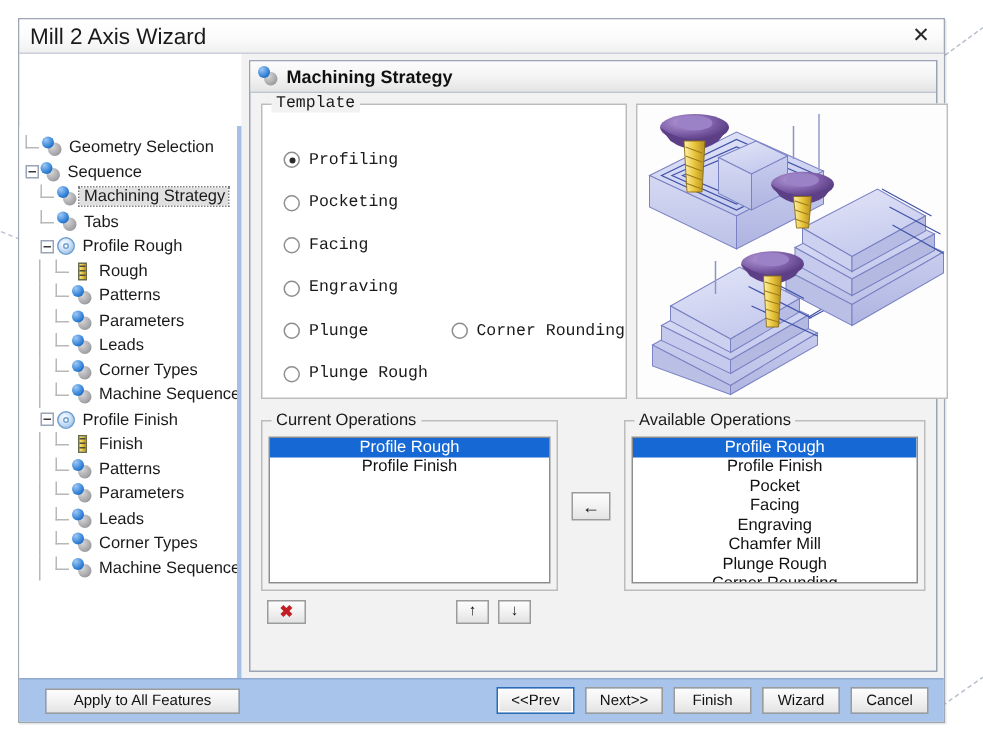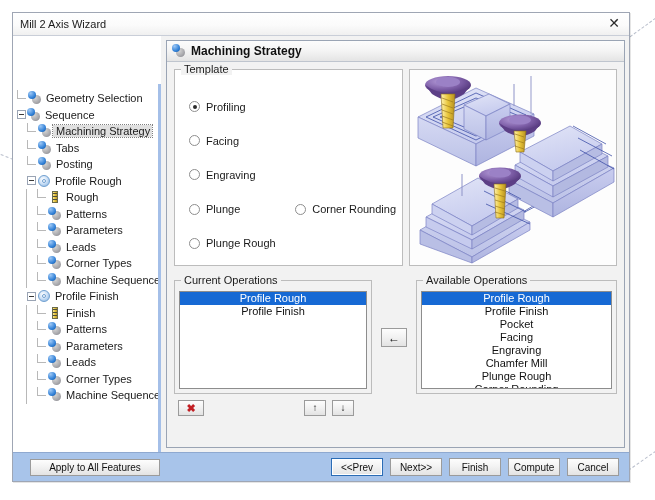--- a/index.html
+++ b/index.html
@@ -38,21 +38,21 @@
   #titlebar {
     height: 22px;
     background: linear-gradient(to bottom, #ffffff 0%, #fbfbfb 55%, #f0f0f0 100%);
     border-bottom: 1px solid #c9ced8;
     display: flex;
     align-items: center;
     flex: 0 0 auto;
     position: relative;
   }
   #window-title {
-    font-size: 11px;
+    font-size: 15px;
     color: #1a1a1a;
     padding-left: 7px;
     white-space: nowrap;
   }
   #close-btn {
     position: absolute;
     right: 5px; top: 1px;
     width: 20px; height: 18px;
     display: flex; align-items: center; justify-content: center;
     font-size: 14px; color: #2b2b2b;
@@ -255,20 +255,21 @@
     font-size: 11px;
     color: #1a1a1a;
     white-space: nowrap;
   }
 
   
   #top-section {
     display: flex;
     flex: 0 0 auto;
     gap: 6px;
+    font-family: Liberation Mono, monospace;
   }
   #template-group {
     flex: 1 1 auto;
     height: 197px;
     background: #ffffff;
   }
   #radio-area {
     padding: 24px 0 0 14px;
     display: flex;
     flex-wrap: wrap;
@@ -454,26 +455,20 @@
           <span class="label">Machining Strategy</span>
         </div>
         <div class="tree-row">
           <div class="indent" style="flex: 0 0 10px;"></div>
           <div class="elbow"></div>
           <span class="nicon sphere"></span>
           <span class="label">Tabs</span>
         </div>
         <div class="tree-row">
           <div class="indent" style="flex: 0 0 10px;"></div>
-          <div class="elbow"></div>
-          <span class="nicon sphere"></span>
-          <span class="label">Posting</span>
-        </div>
-        <div class="tree-row">
-          <div class="indent" style="flex: 0 0 10px;"></div>
           <div class="exp"></div>
           <span class="nicon gear"></span>
           <span class="label">Profile Rough</span>
         </div>
         <div class="tree-row">
           <div class="indent" style="flex: 0 0 20px; position: relative;">
             <div style="position: absolute; left: 9px; top: 0px; width: 1px; height: 16.5px; background: rgb(184, 184, 184);"></div>
           </div>
           <div class="elbow"></div>
           <span class="nicon tool"></span>
@@ -587,20 +582,26 @@
 
           <div id="top-section">
 
             <div class="group" id="template-group">
               <span class="legend">Template</span>
               <div id="radio-area">
                   <div class="radio-row">
                     <div class="radio-item">
                       <span class="rb on"></span>
                       <span class="rb-label">Profiling</span>
+                    </div>
+                  </div>
+                  <div class="radio-row">
+                    <div class="radio-item">
+                      <span class="rb"></span>
+                      <span class="rb-label">Pocketing</span>
                     </div>
                   </div>
                   <div class="radio-row">
                     <div class="radio-item">
                       <span class="rb"></span>
                       <span class="rb-label">Facing</span>
                     </div>
                   </div>
                   <div class="radio-row">
                     <div class="radio-item">
@@ -782,17 +783,17 @@
       </div>
     </div>
   </div>
 
   <div id="footer">
     <div class="btn" id="apply-btn">Apply to All Features</div>
     <div id="footer-buttons">
         <div class="btn footer-btn focused">&lt;&lt;Prev</div>
         <div class="btn footer-btn">Next&gt;&gt;</div>
         <div class="btn footer-btn">Finish</div>
-        <div class="btn footer-btn">Compute</div>
+        <div class="btn footer-btn">Wizard</div>
         <div class="btn footer-btn">Cancel</div>
       </div>
   </div>
 </div>
 
 </body></html>

